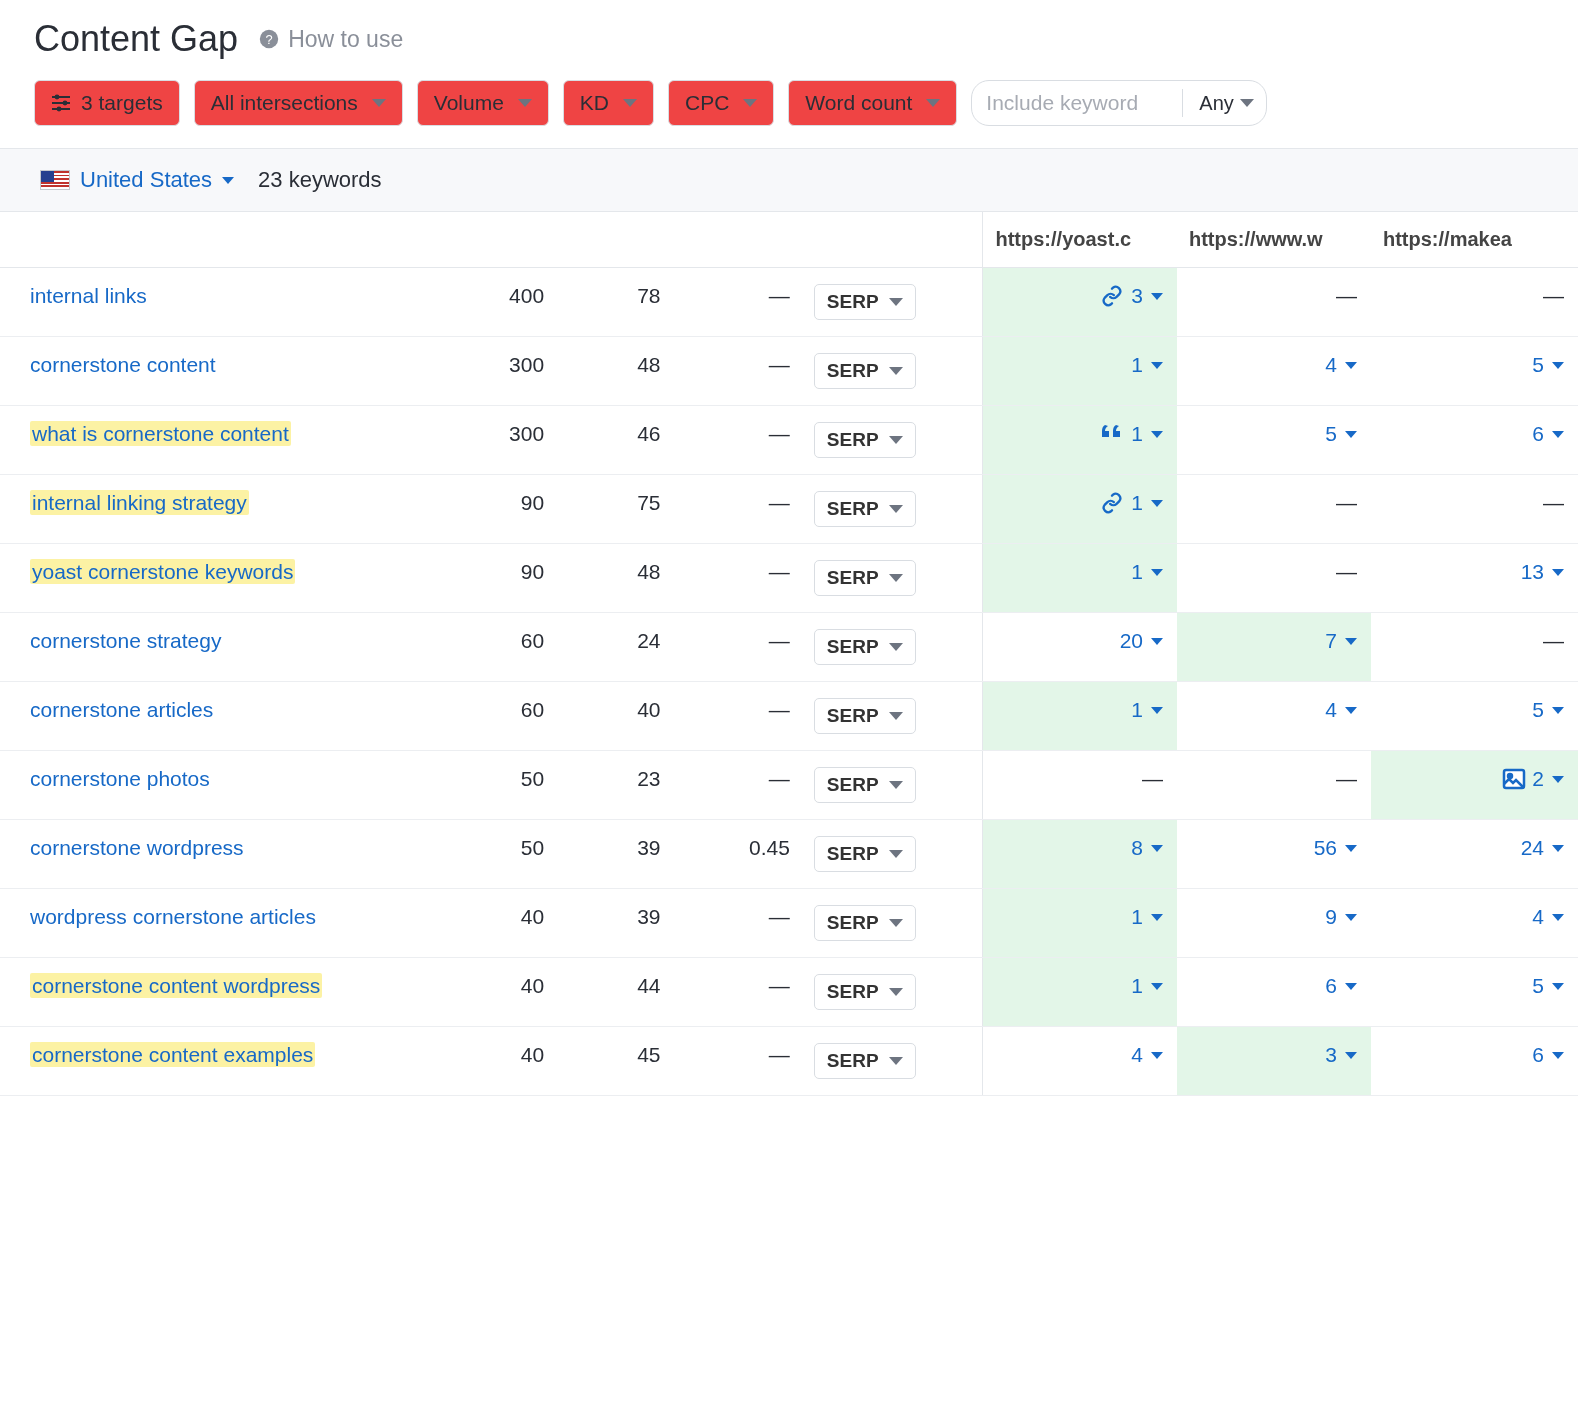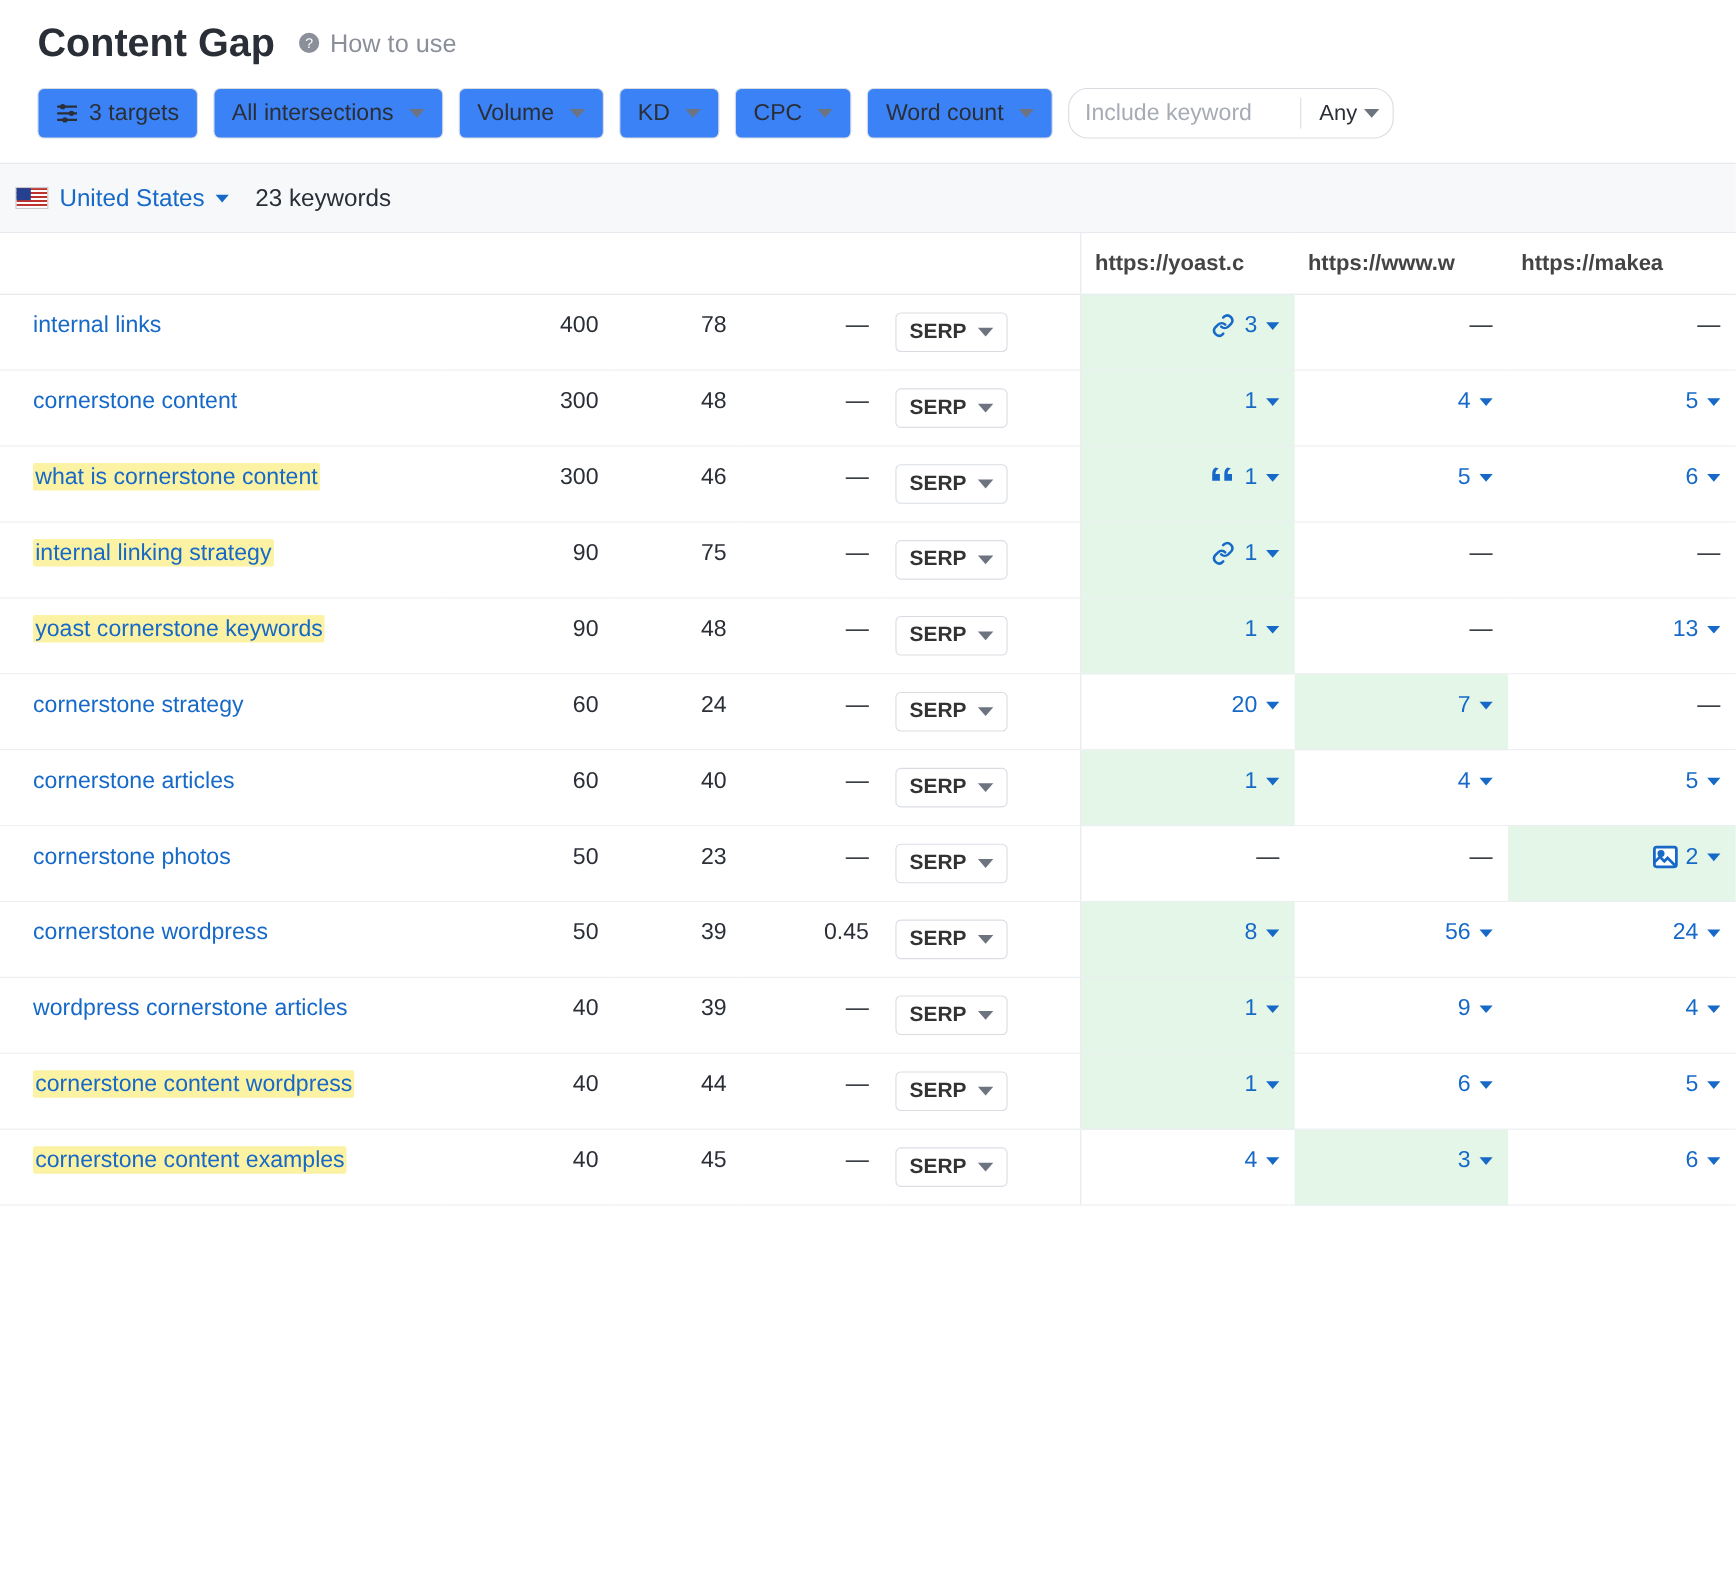--- a/index.html
+++ b/index.html
@@ -9,34 +9,34 @@
   --border:#d9dde2;
   --bg-filter:#f7f8fa;
   --highlight:#fcf2a4;
   --best:#e3f6e8;
   --page-bg:#ffffff;
 }
 *{box-sizing:border-box}
 body{margin:0;font-family:Arial,Helvetica,sans-serif;font-size:20px;color:var(--text-main);background:var(--page-bg);width:1578px}
 .wrap{padding:0 0 10px 0;}
 .header{display:flex;align-items:center;gap:20px;padding:18px 34px 10px 34px}
-.title{font-size:36px;font-weight:700}
+.title{font-size:36px;font-weight:400}
 .howto{display:flex;align-items:center;gap:8px;color:var(--text-light);font-size:23px}
 .howto svg{width:22px;height:22px;fill:var(--text-light)}
 .filter-row{display:flex;gap:14px;padding:10px 34px 22px 34px;align-items:center}
-.filter-btn{display:flex;align-items:center;gap:10px;border:1px solid var(--border);background:#3b82f6;border-radius:6px;padding:10px 16px;font-size:21px;white-space:nowrap;cursor:pointer;color:var(--text-main)}
+.filter-btn{display:flex;align-items:center;gap:10px;border:1px solid var(--border);background:#ef4444;border-radius:6px;padding:10px 16px;font-size:21px;white-space:nowrap;cursor:pointer;color:var(--text-main)}
 .filter-btn .caret{margin-left:4px}
 .searchbox{display:flex;align-items:center;border:1px solid var(--border);border-radius:18px;padding:0;flex:0 0 auto}
 .searchbox input{border:none;font-size:21px;padding:10px 14px;width:210px;outline:none;background:transparent;color:var(--text-main)}
 .searchbox input::placeholder{color:#a7abb3}
 .searchbox .div{width:1px;height:28px;background:var(--border)}
 .searchbox .any{padding:0 12px 0 16px;color:var(--text-main);display:flex;align-items:center;gap:6px}
 .caret{display:inline-block;width:0;height:0;border-left:7px solid transparent;border-right:7px solid transparent;border-top:8px solid #6d7480}
 .caret-sm{display:inline-block;width:0;height:0;border-left:6px solid transparent;border-right:6px solid transparent;border-top:7px solid var(--link)}
-.info-bar{background:var(--bg-filter);border-top:1px solid #e4e7eb;border-bottom:1px solid #e4e7eb;padding:18px 14px;display:flex;align-items:center;gap:24px;font-size:22px}
+.info-bar{background:var(--bg-filter);border-top:1px solid #e4e7eb;border-bottom:1px solid #e4e7eb;padding:18px 40px;display:flex;align-items:center;gap:24px;font-size:22px}
 .flag{width:30px;height:20px;border:1px solid #c5c9ce;position:relative;background:linear-gradient(#c0322d 10%,#fff 10% 20%,#c0322d 20% 30%,#fff 30% 40%,#c0322d 40% 50%,#fff 50% 60%,#c0322d 60% 70%,#fff 70% 80%,#c0322d 80% 90%,#fff 90%);}
 .flag::before{content:"";position:absolute;top:0;left:0;width:13px;height:11px;background:#25408f}
 .country{color:var(--link);display:flex;align-items:center;gap:10px}
 .kw-count{color:var(--text-main)}
 table{width:100%;border-collapse:collapse;table-layout:fixed}
 thead th{text-align:left;font-weight:700;font-size:21px;padding:20px 12px 20px 12px;vertical-align:top;border-bottom:1px solid #e4e7eb;background:#fff}
 thead th.right{text-align:right}
 thead th .sub{color:var(--text-light);font-weight:400;font-size:14px;position:relative;top:-2px;margin-left:3px}
 thead .sort-desc{font-weight:700}
 .subhead th{border-bottom:1px solid #e4e7eb;border-top:none;padding:16px 12px;font-size:20px;font-weight:700;color:#444;white-space:nowrap;overflow:hidden;text-overflow:clip}

